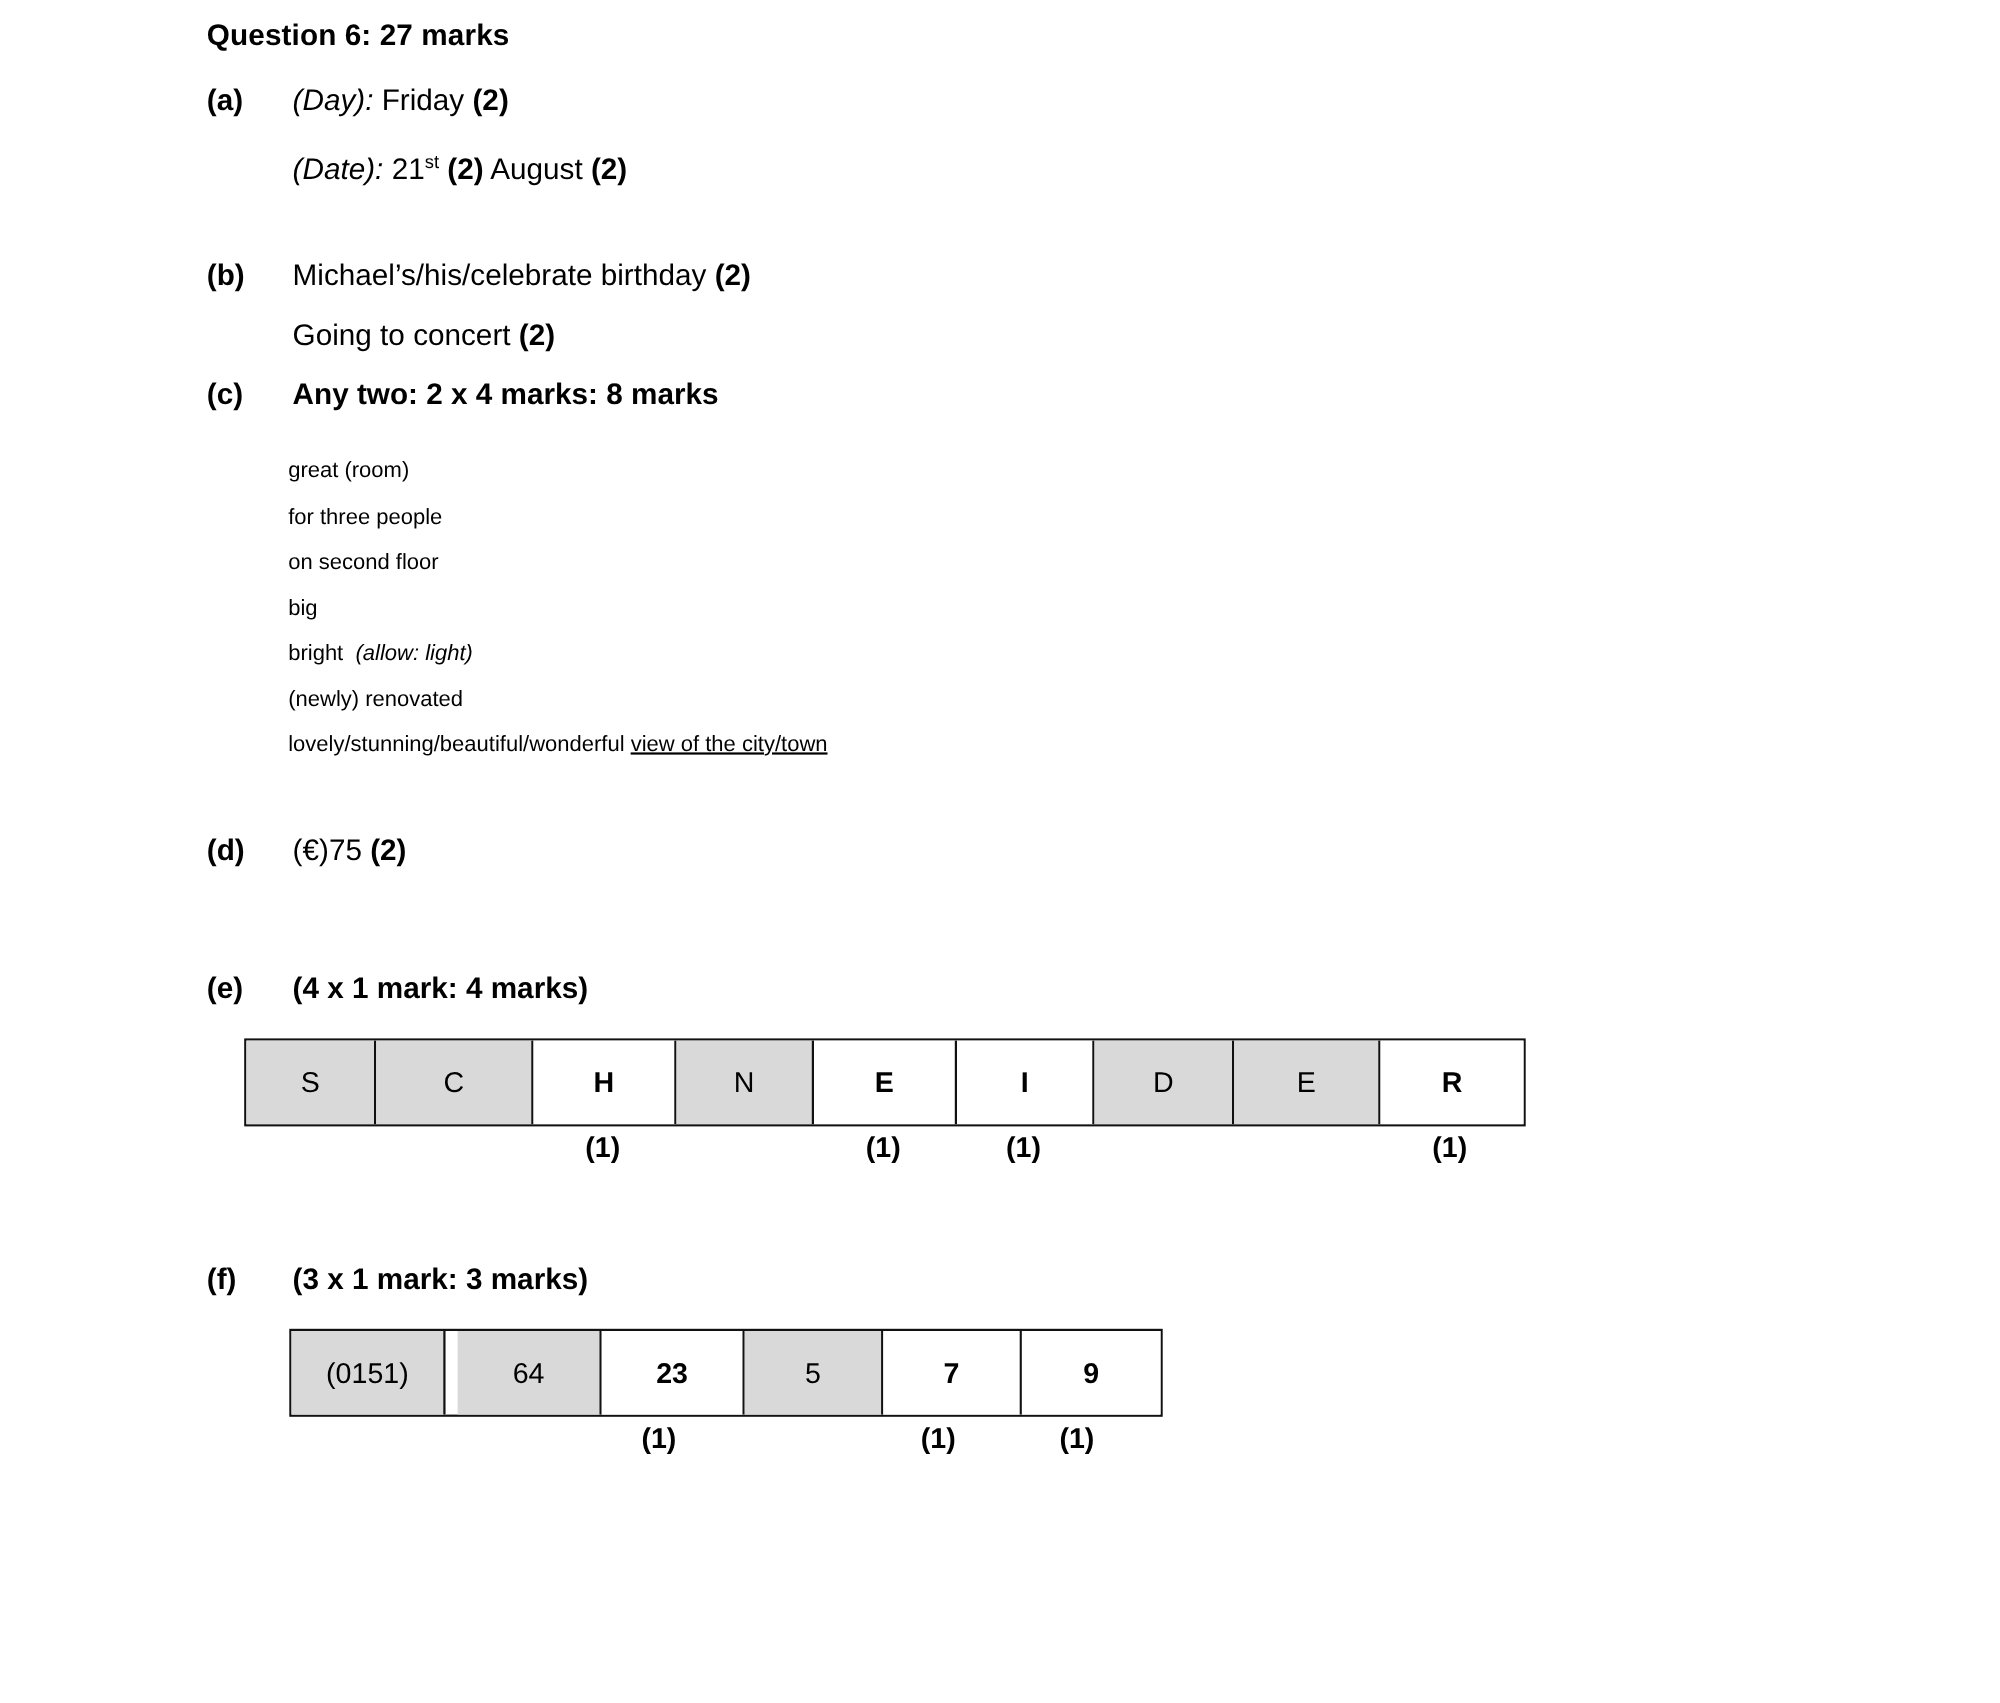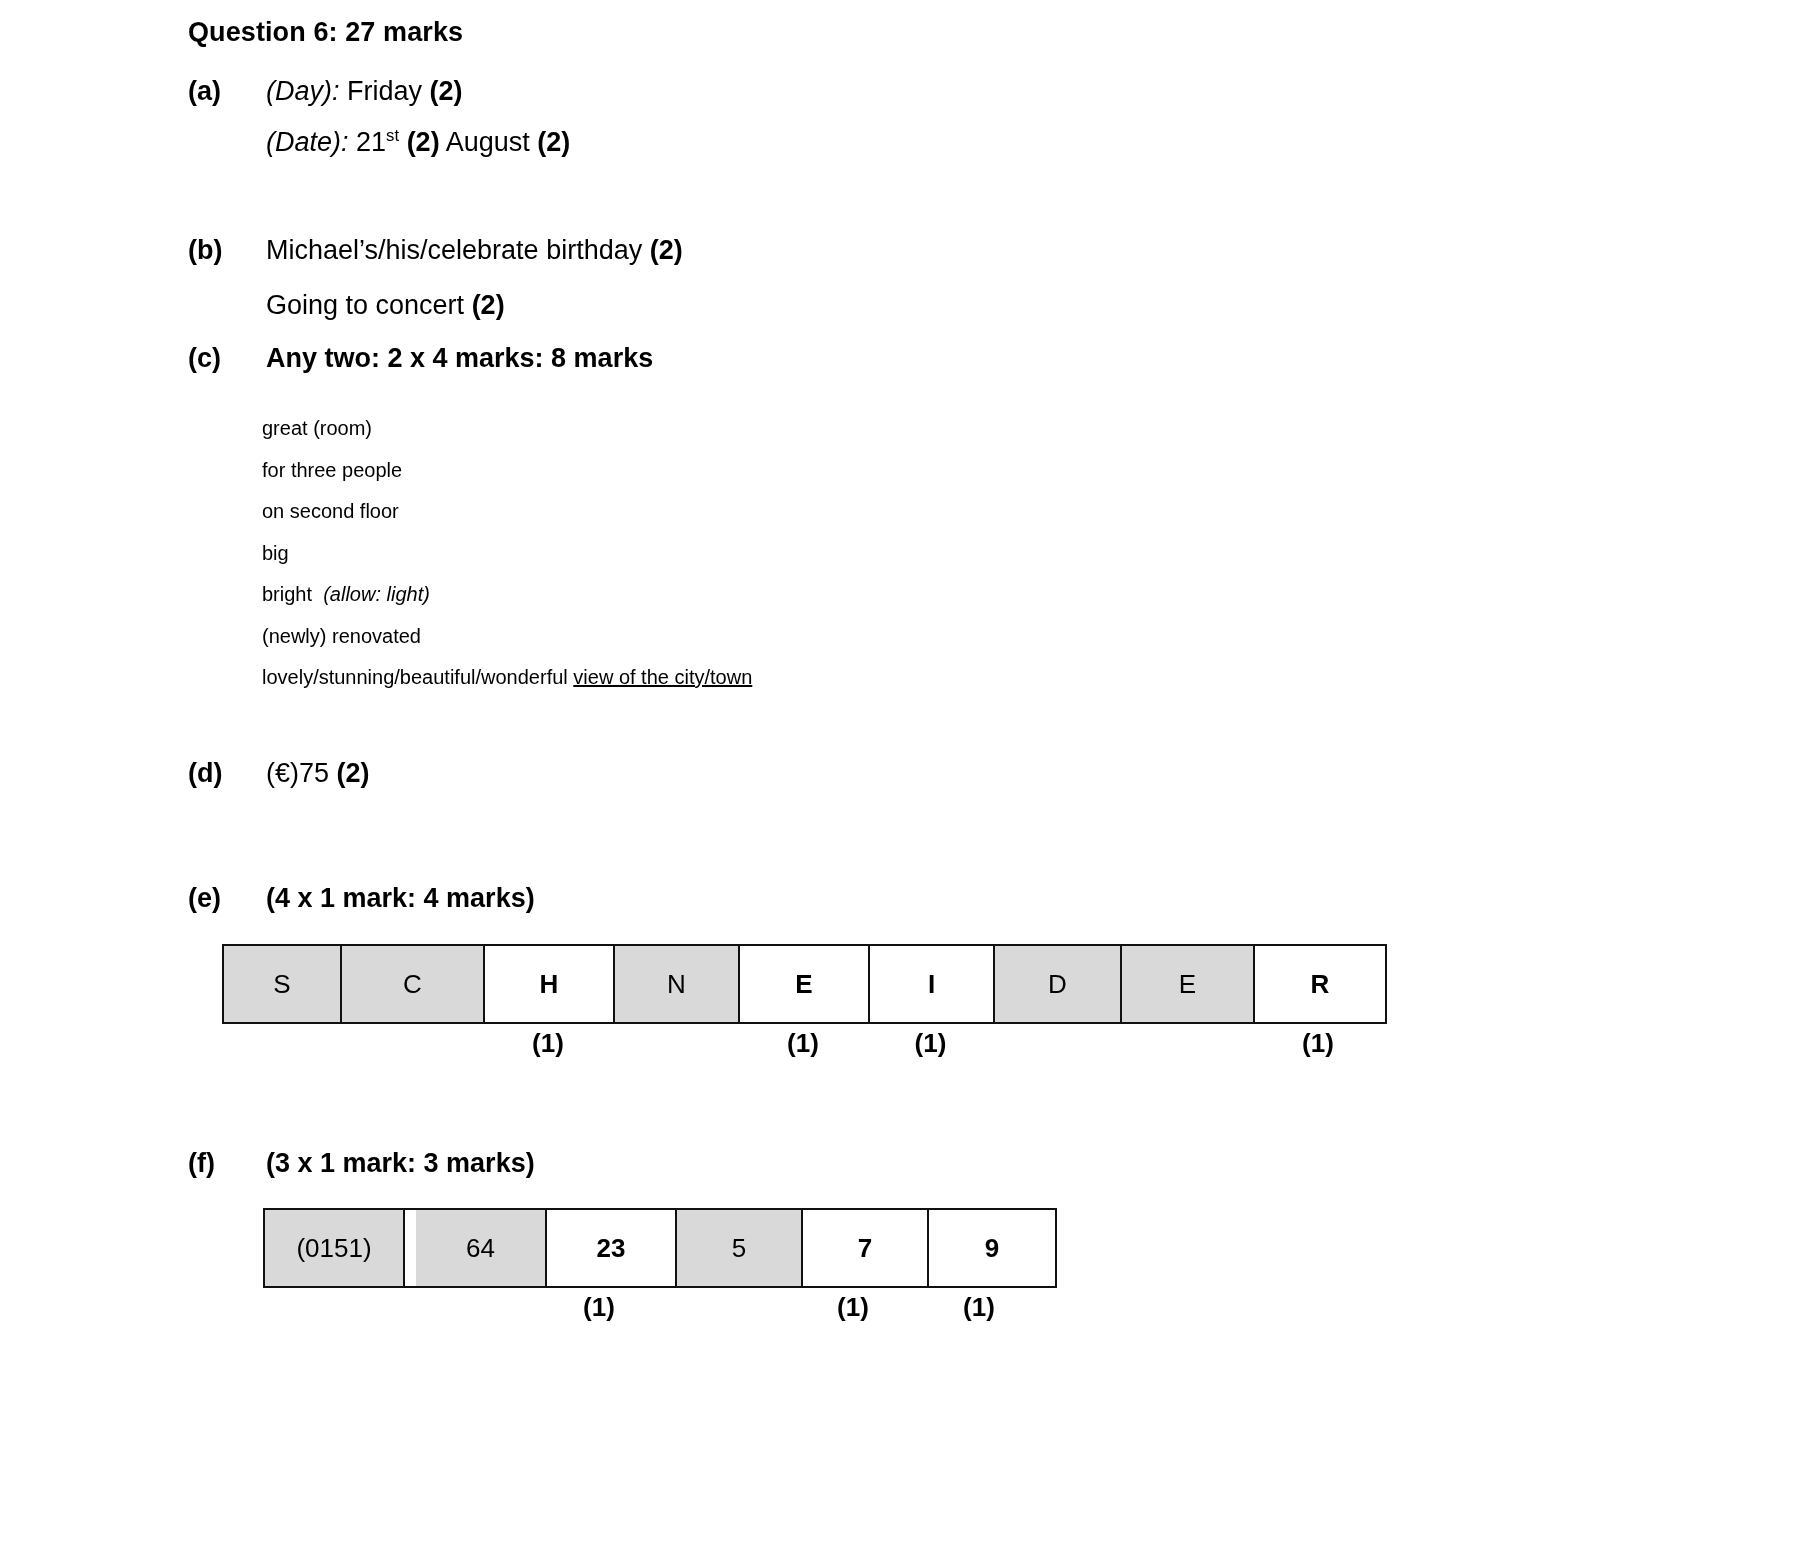--- a/index.html
+++ b/index.html
@@ -103,21 +103,21 @@
 
 <div class="page">
 
   <div class="q-title">Question 6:  27 marks</div>
 
   <div class="blk" style="left:188px; top:78px;">
     <div class="row">
       <div class="label">(a)</div>
       <div class="body-text"><span class="ital">(Day):</span><span> Friday </span><span class="bold">(2)</span></div>
     </div>
-    <div class="row" style="margin-top:24px;">
+    <div class="row" style="margin-top:36px;">
       <div class="label"></div>
       <div class="body-text"><span class="ital">(Date):</span><span> 21</span><sup class="ord">st</sup><span> </span><span class="bold">(2)</span><span> August </span><span class="bold">(2)</span></div>
     </div>
   </div>
 
   <div class="blk" style="left:188px; top:237px;">
     <div class="row">
       <div class="label">(b)</div>
       <div class="body-text"><span>Michael’s/his/celebrate birthday </span><span class="bold">(2)</span></div>
     </div>

